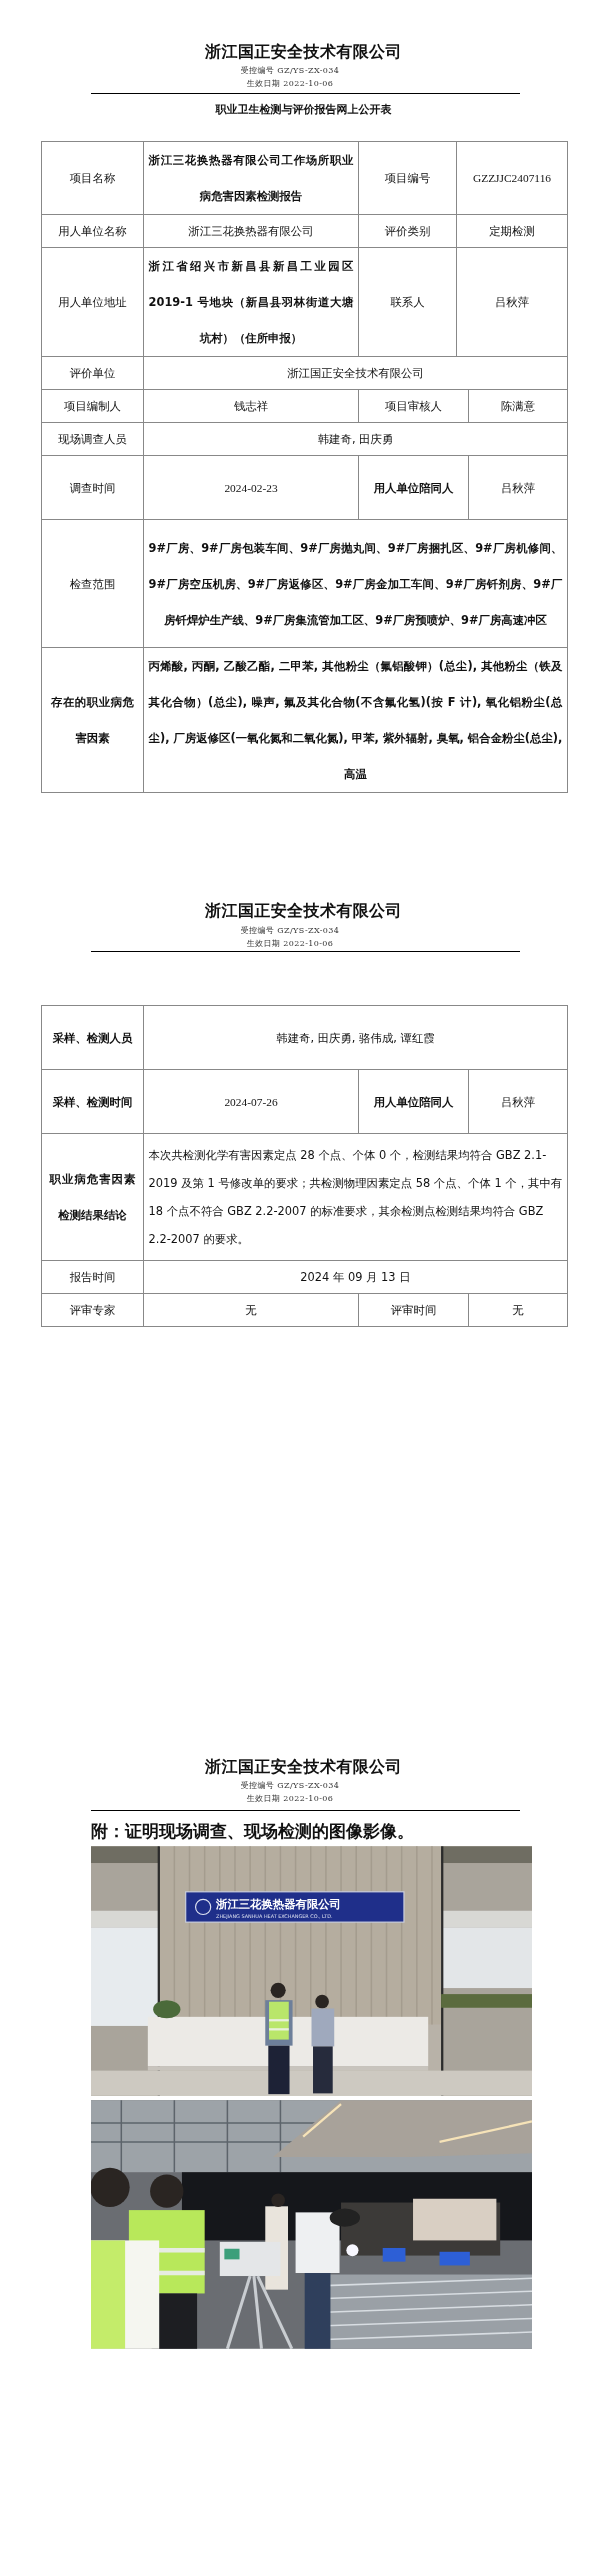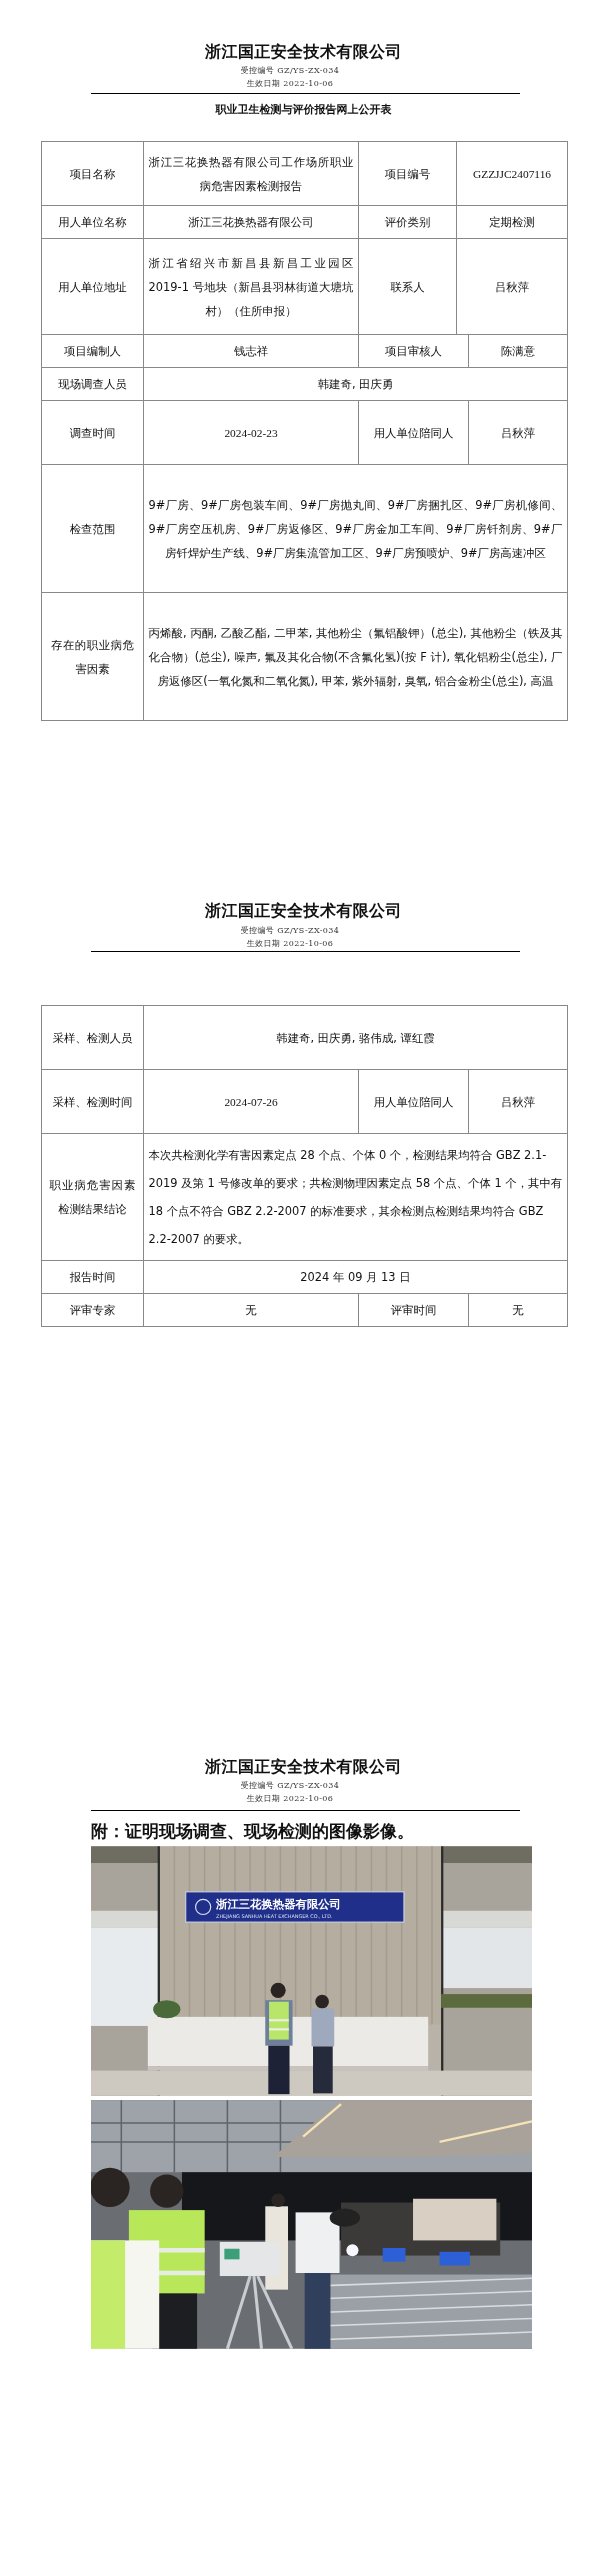--- a/index.html
+++ b/index.html
@@ -10,21 +10,21 @@
              font-family: "DejaVu Serif", "Liberation Serif", serif; letter-spacing: 0.4px; }
   .ctrl { left: 0; width: 580px; text-align: center; font-size: 8px; color: #333;
           font-family: "DejaVu Serif", "Liberation Serif", serif; letter-spacing: 0.4px; }
   .rule { height: 1.1px; background: #000; }
   .doc-title { left: 0; width: 607px; text-align: center; font-size: 11px; font-weight: bold;
                font-family: "DejaVu Serif", "Liberation Serif", serif; }
   table.rpt { position: absolute; left: 41px; width: 525px; border-collapse: collapse;
               table-layout: fixed; font-size: 11.4px; font-family: "DejaVu Sans", "Liberation Sans", sans-serif; }
   table.rpt td { border: 0.9px solid #888; text-align: center; vertical-align: middle;
                  padding: 0 4.6px; line-height: 32px; color: #111; }
-  table.rpt td.para { text-align: justify; text-align-last: center; line-height: 24px; padding: 0 4.6px; }
+  table.rpt td.para { text-align: justify; text-align-last: center; line-height: 36px; padding: 0 4.6px; font-weight: bold; }
   table.rpt td.para-left { text-align: left; line-height: 28px; padding: 0 4.6px; }
   .num { font-family: Liberation Serif, serif; }
   .caption { left: 91px; font-size: 17px; font-weight: bold;
              font-family: "DejaVu Serif", "Liberation Serif", serif; }
   .photo { left: 91px; width: 441px; overflow: hidden; }
   .photo svg { display: block; }
 </style>
 </head>
 <body>
 
@@ -55,20 +55,24 @@
       <td>用人单位名称</td>
       <td>浙江三花换热器有限公司</td>
       <td colspan="2">评价类别</td>
       <td colspan="2">定期检测</td>
     </tr>
     <tr style="height:96px">
       <td>用人单位地址</td>
       <td class="para">浙江省绍兴市新昌县新昌工业园区 2019-1 号地块（新昌县羽林街道大塘坑村）（住所申报）</td>
       <td colspan="2">联系人</td>
       <td colspan="2">吕秋萍</td>
+    </tr>
+    <tr style="height:32px">
+      <td>评价单位</td>
+      <td colspan="5">浙江国正安全技术有限公司</td>
     </tr>
     <tr style="height:32px">
       <td>项目编制人</td>
       <td>钱志祥</td>
       <td colspan="3">项目审核人</td>
       <td>陈满意</td>
     </tr>
     <tr style="height:32px">
       <td>现场调查人员</td>
       <td colspan="5">韩建奇, 田庆勇</td>

